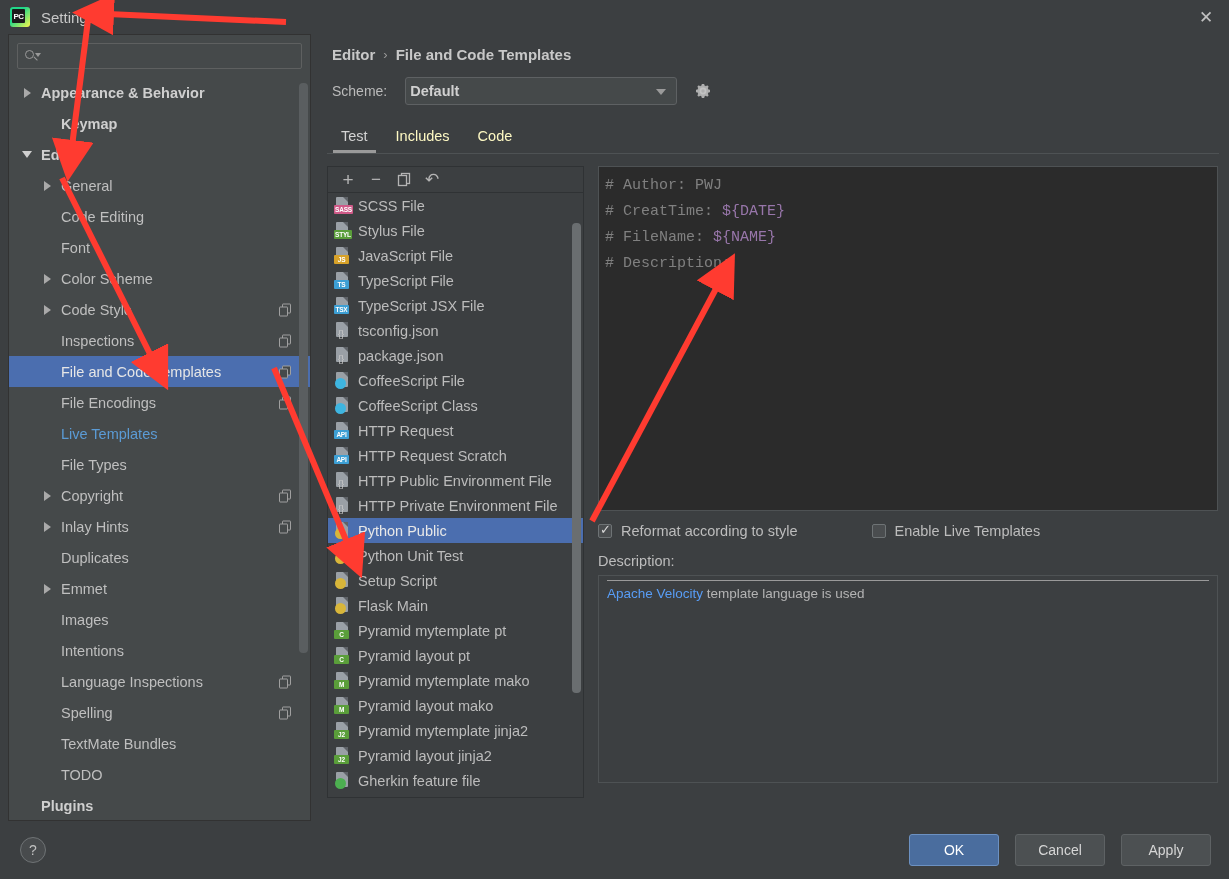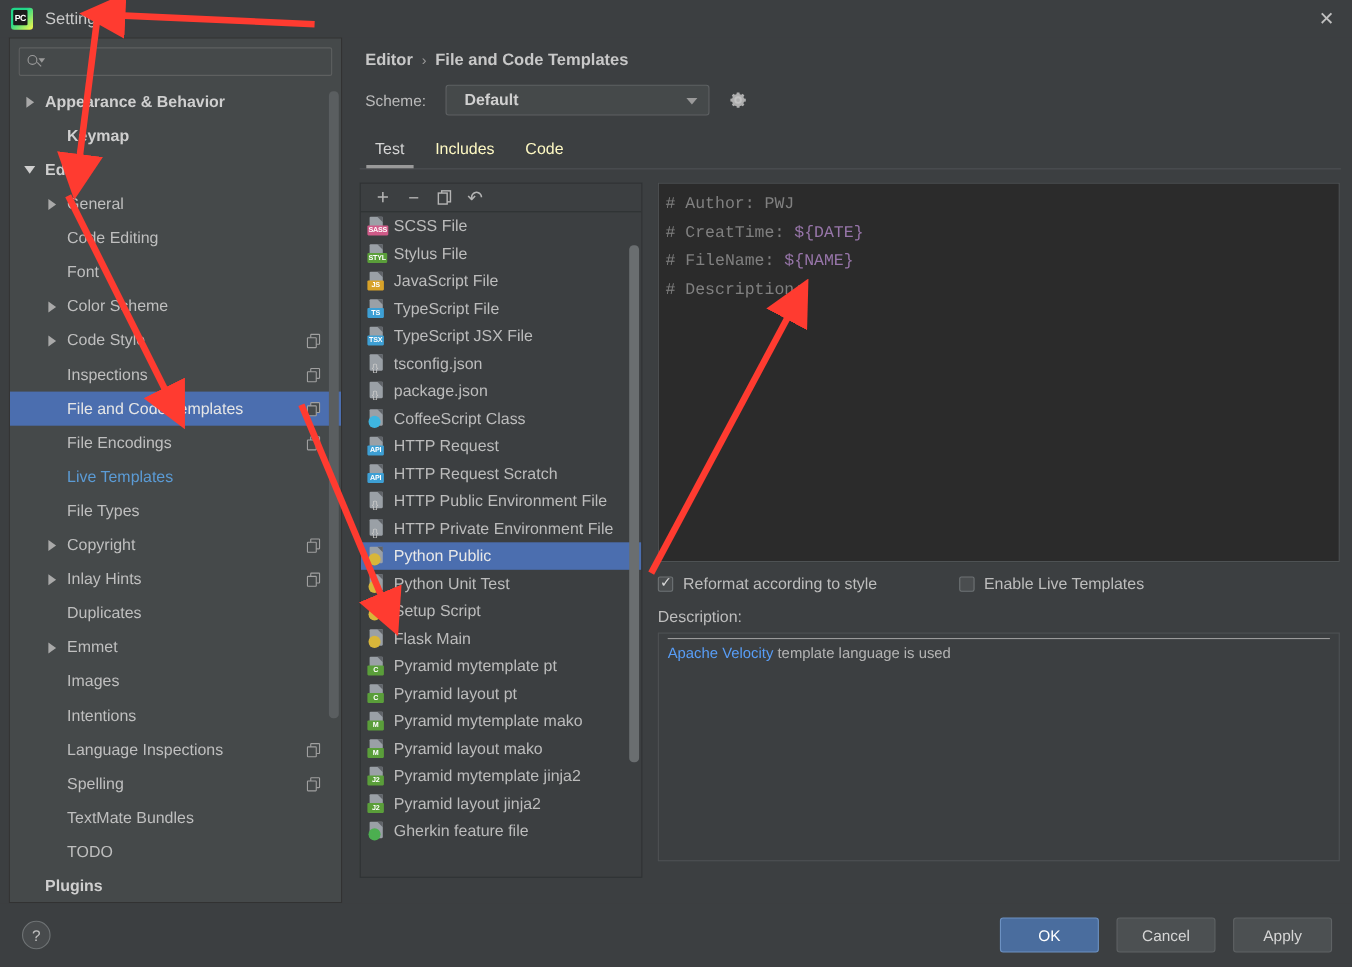--- a/index.html
+++ b/index.html
@@ -113,23 +113,23 @@
 
   
   .right { position: absolute; left: 322px; top: 34px; width: 899px; height: 787px; }
   .breadcrumb { display: flex; align-items: center; font-size: 15px; padding: 12px 0 0 10px; }
   .breadcrumb .crumb { font-weight: bold; color: #c8c8c8; }
   .breadcrumb .sep { margin: 0 8px; color: #9a9a9a; font-size: 13px; }
 
   .scheme-row { display: flex; align-items: center; padding: 14px 0 0 10px; }
   .scheme-label { font-size: 14px; color: #bbb; }
   .combo {
-    margin-left: 18px; width: 240px; height: 28px;
+    margin-left: 18px; width: 272px; height: 28px;
     background: #45494a; border: 1px solid #5e6163; border-radius: 3px;
-    display: flex; align-items: center; padding: 0 16px; position: relative;
+    display: flex; align-items: center; padding: 0 4px; position: relative;
     cursor: pointer;
   }
   .combo .val { font-size: 14.5px; font-weight: bold; color: #d0d0d0; }
   .combo .caret {
     position: absolute; right: 10px; top: 50%; margin-top: -2px;
     width: 0; height: 0;
     border-left: 5px solid transparent; border-right: 5px solid transparent;
     border-top: 6px solid #9a9a9a;
   }
   .gear { margin-left: 16px; width: 20px; height: 20px; position: relative; cursor: pointer; }
@@ -526,20 +526,28 @@
                 <span class="braces">{}</span>
               </span>
               <span>package.json</span>
             </div>
             <div class="file-row">
               <span class="ficon">
                 <span class="page"></span>
                 <span class="fold"></span>
                 <span class="circ" style="background:#3eb5e0"></span>
               </span>
+              <span>CoffeeScript File</span>
+            </div>
+            <div class="file-row">
+              <span class="ficon">
+                <span class="page"></span>
+                <span class="fold"></span>
+                <span class="circ" style="background:#3eb5e0"></span>
+              </span>
               <span>CoffeeScript Class</span>
             </div>
             <div class="file-row">
               <span class="ficon">
                 <span class="page"></span>
                 <span class="fold"></span>
                 <span class="tag" style="background:#3d9fd4">API</span>
               </span>
               <span>HTTP Request</span>
             </div>

